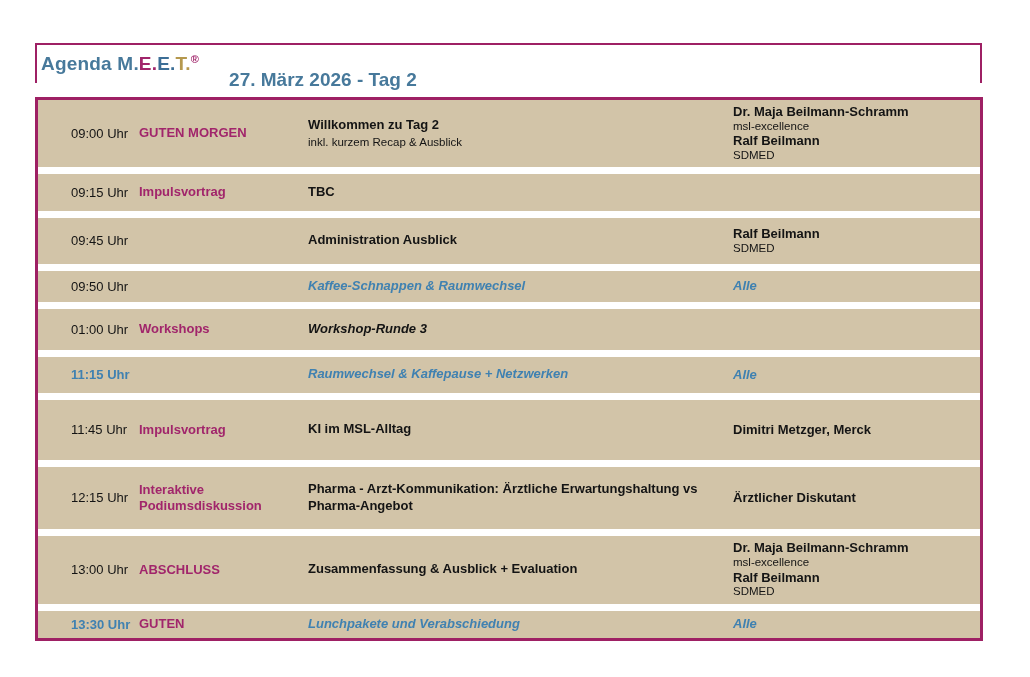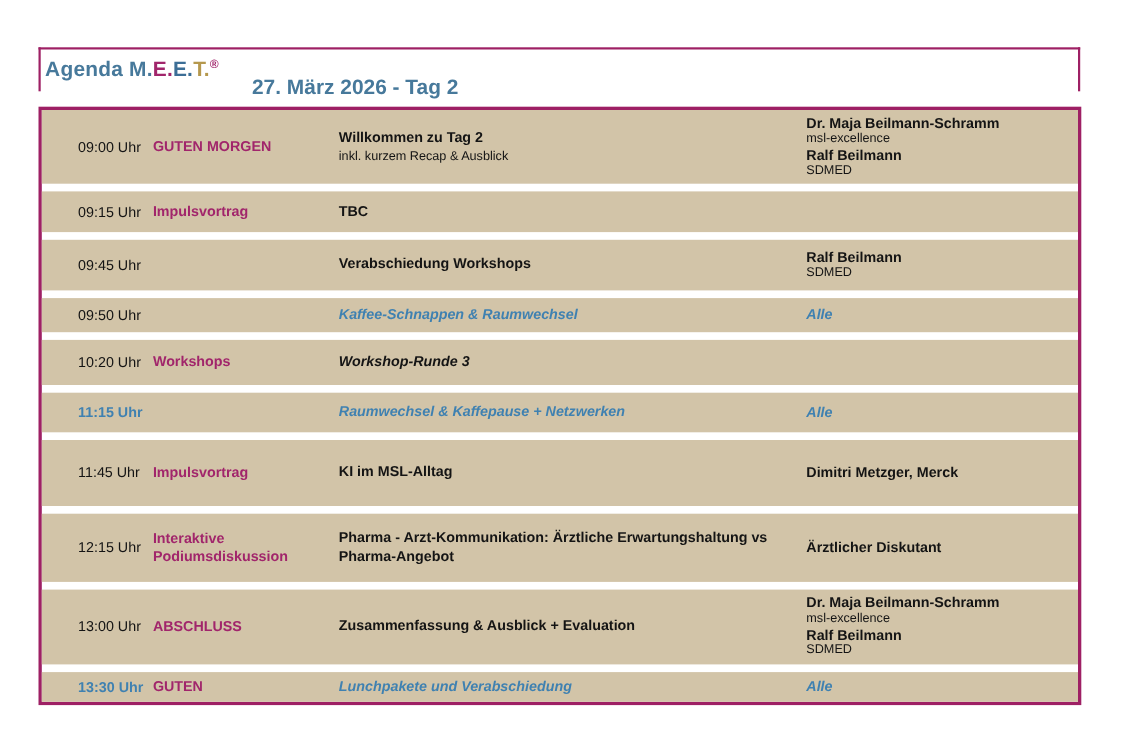--- a/index.html
+++ b/index.html
@@ -98,41 +98,41 @@
     <div class="c-cat">Impulsvortrag</div>
     <div class="c-speaker">
       <div class="sp-name">TBC</div>
     </div>
   </div>
 
   <div class="row r2">
     <div class="c-time">09:45 Uhr</div>
     <div class="c-cat"></div>
     <div class="c-content">
-      <div>Verabschiedung Workshops</div>
+      <div>Administration Ausblick</div>
     </div>
     <div class="c-speaker">
       <div class="sp-name">Ralf Beilmann</div>
       <div class="sp-org">SDMED</div>
     </div>
   </div>
 
   <div class="row r3">
     <div class="c-time">09:50 Uhr</div>
     <div class="c-cat"></div>
     <div class="c-content">
       <div class="blue bi">Kaffee-Schnappen &amp; Raumwechsel</div>
     </div>
     <div class="c-speaker">
       <div class="blue bi">Alle</div>
     </div>
   </div>
 
   <div class="row r4">
-    <div class="c-time">10:20 Uhr</div>
+    <div class="c-time">01:00 Uhr</div>
     <div class="c-cat">Workshops</div>
     <div class="c-content">
       <div class="italic-dark">Workshop-Runde 3</div>
     </div>
     <div class="c-speaker"></div>
   </div>
 
   <div class="row r5">
     <div class="c-time time-hl">11:15 Uhr</div>
     <div class="c-cat"></div>

